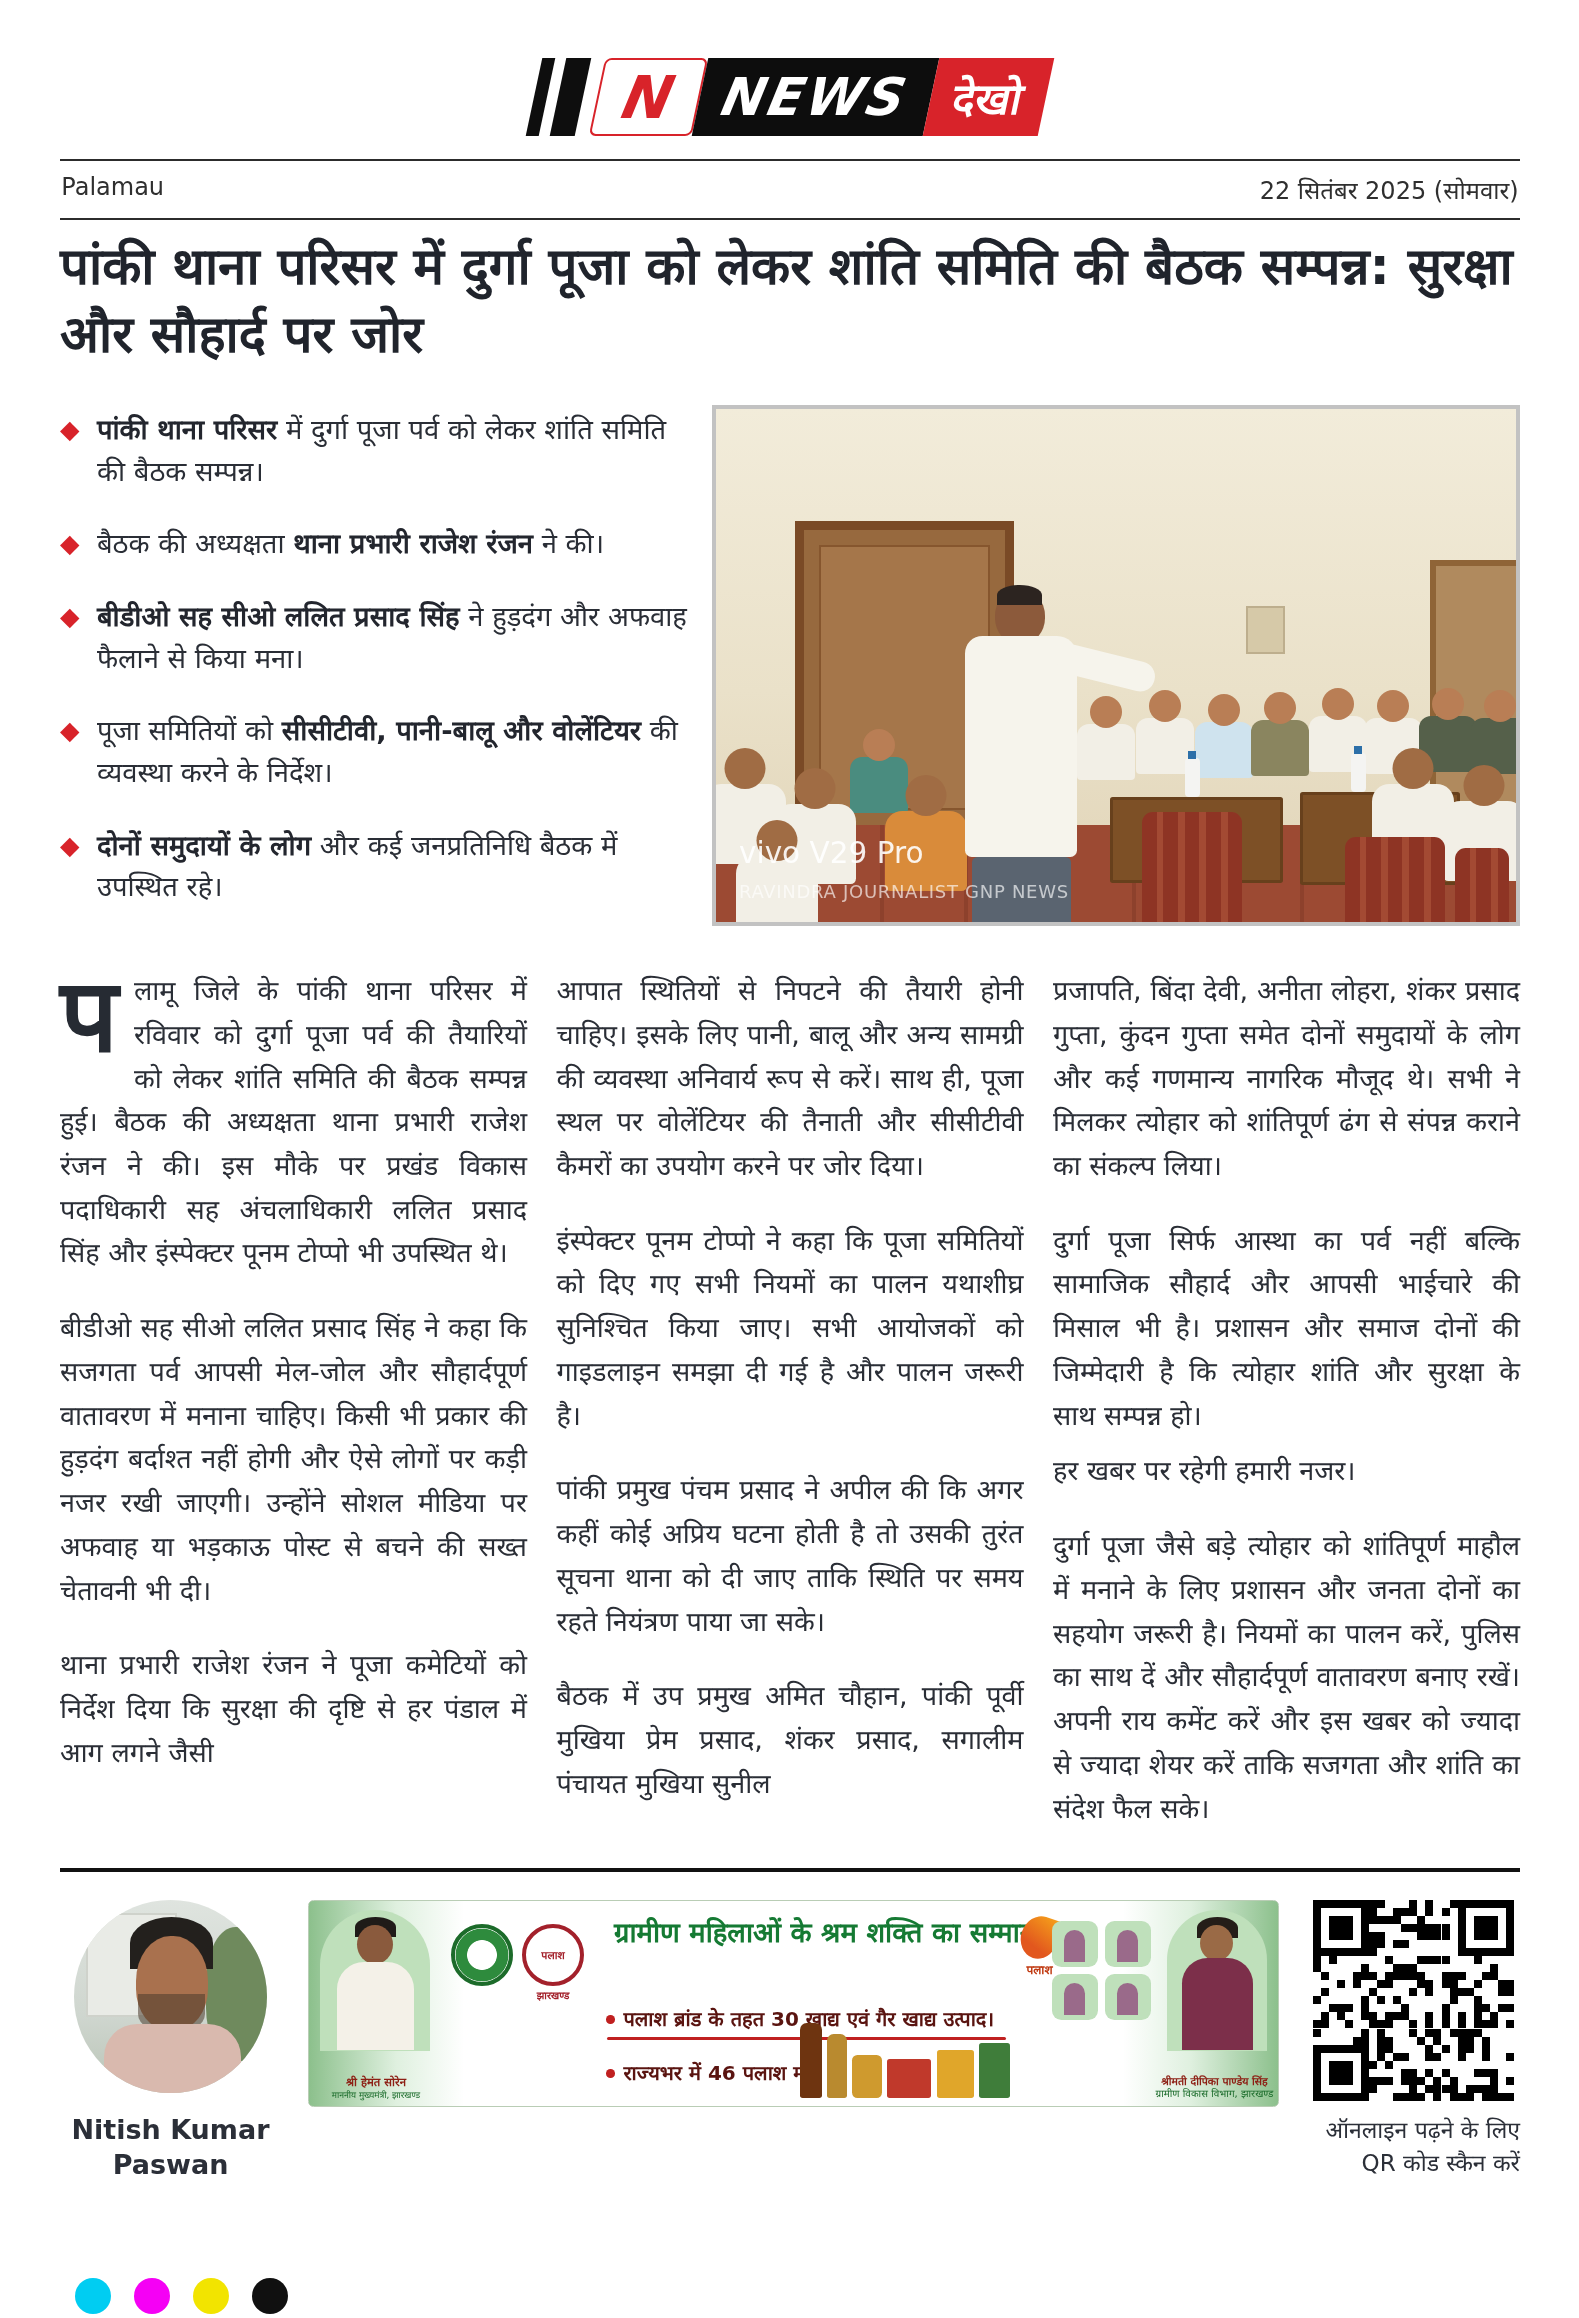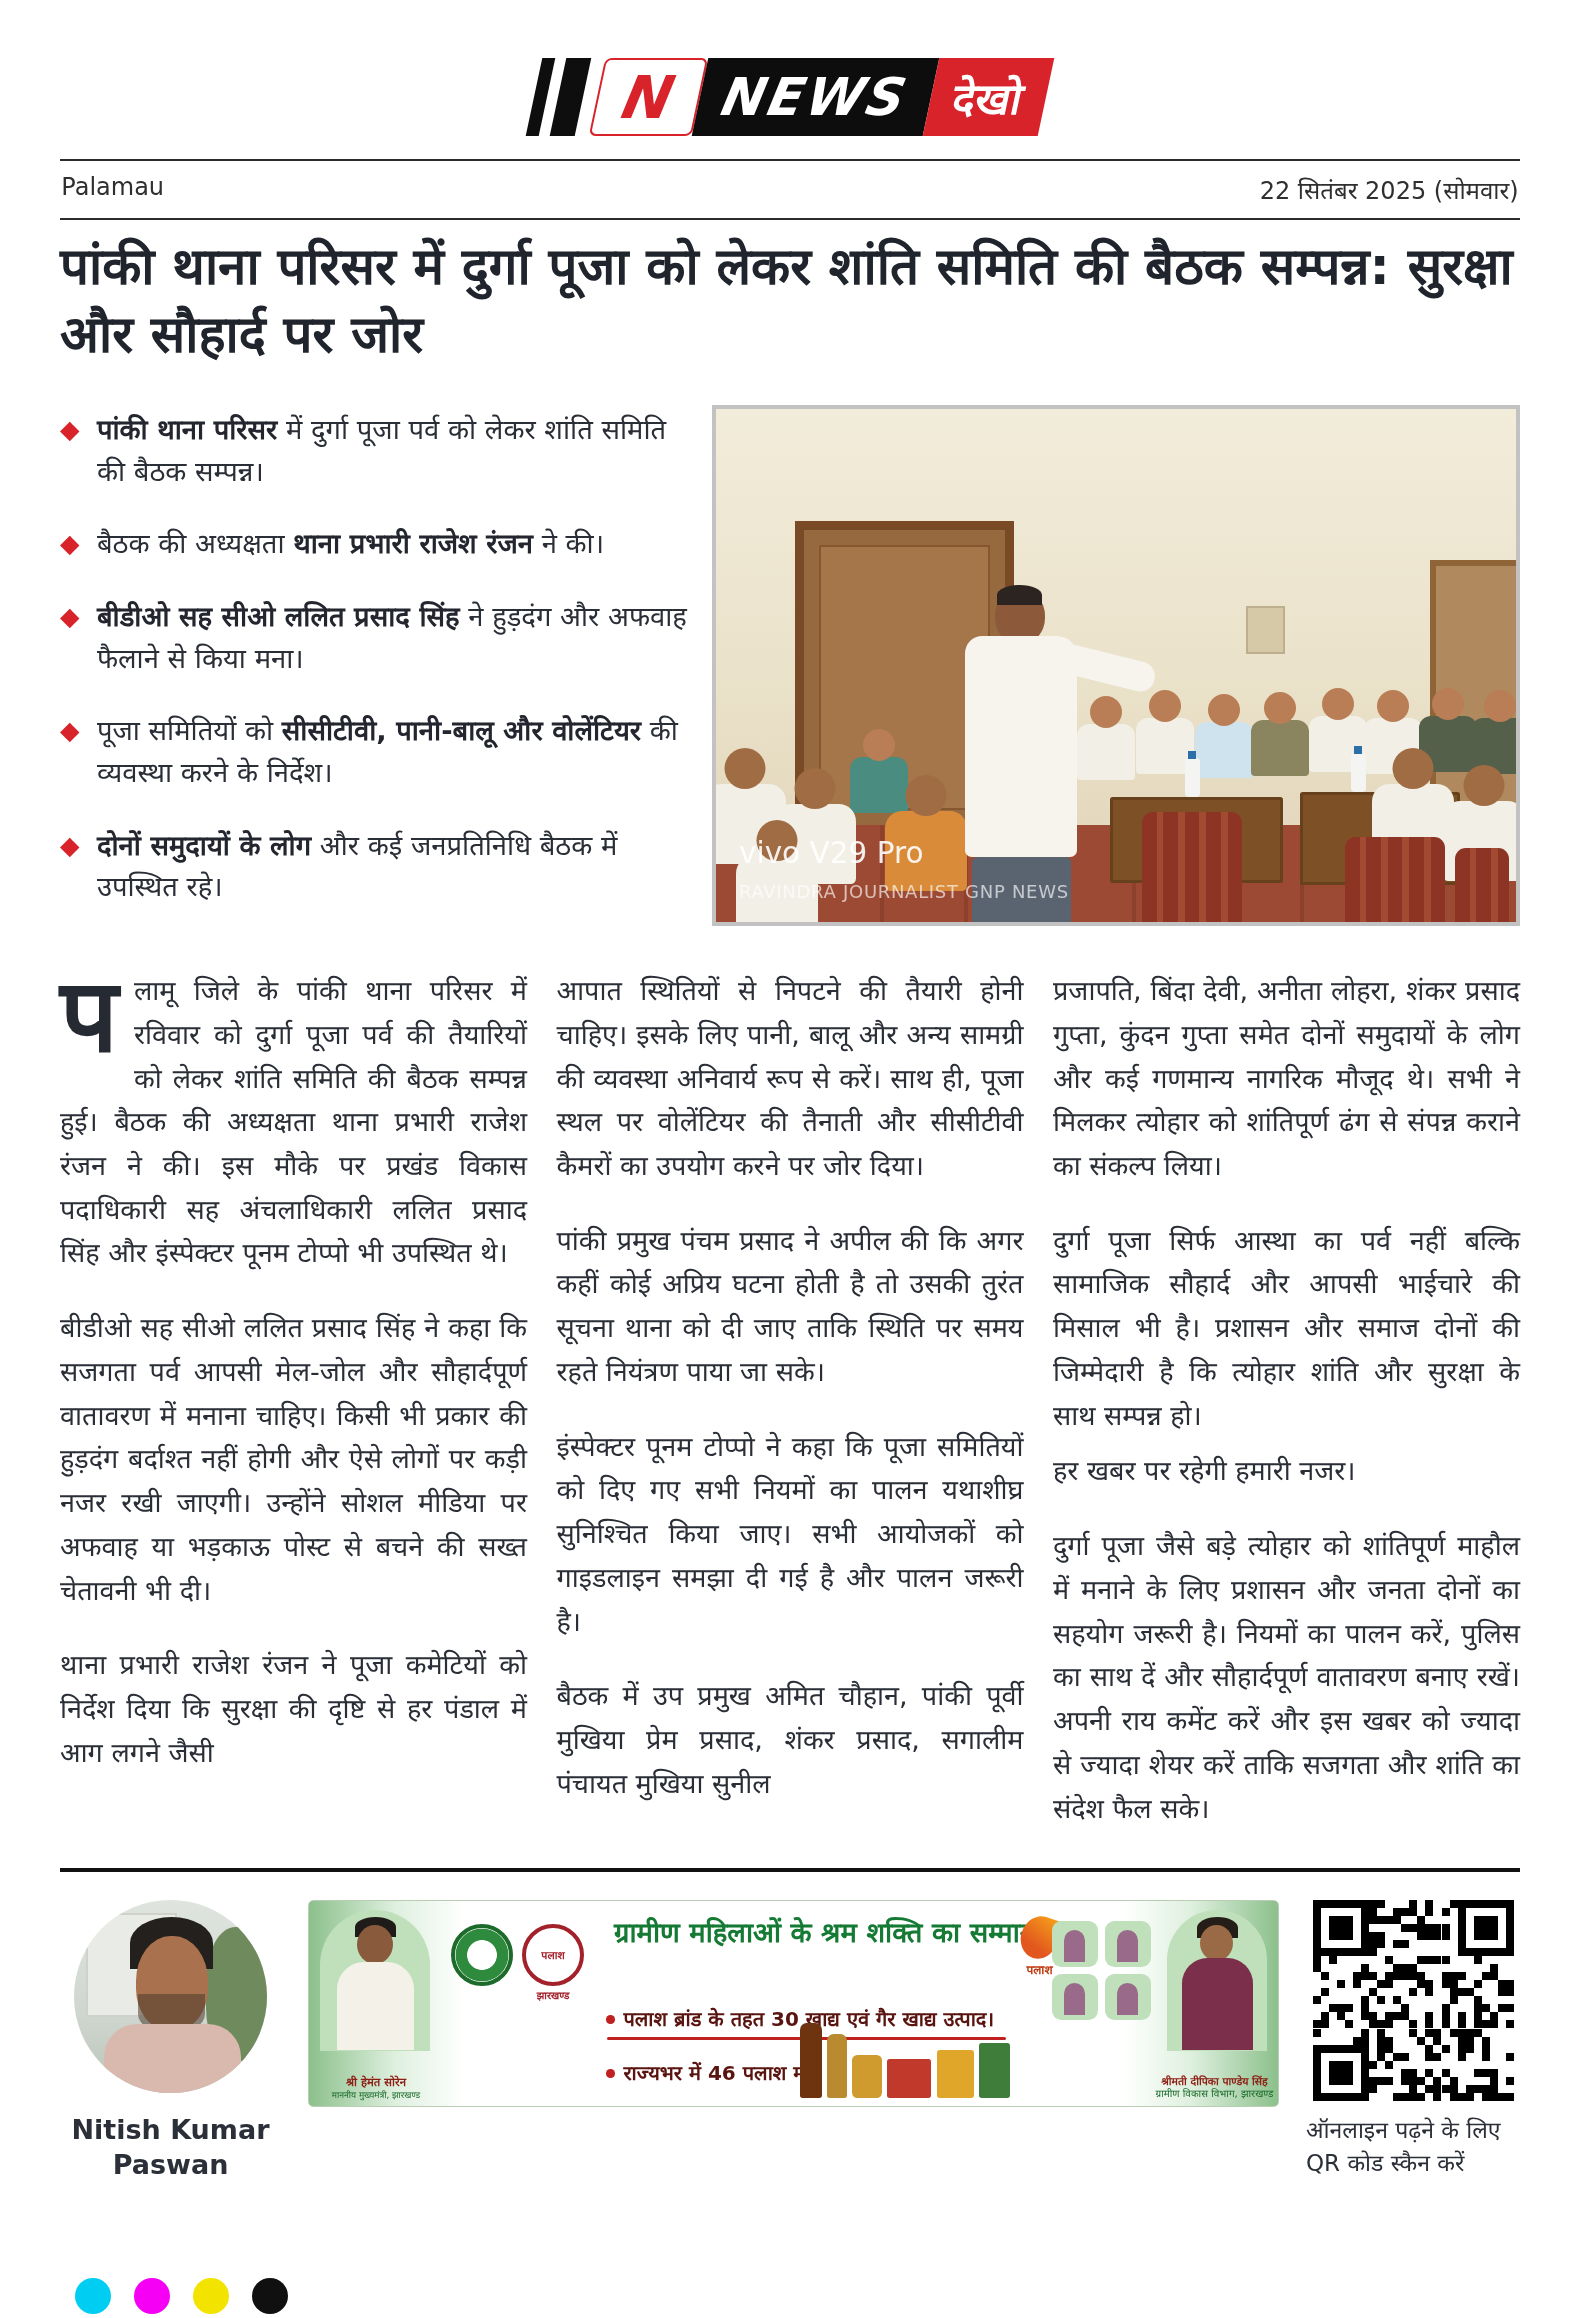--- a/index.html
+++ b/index.html
@@ -130,21 +130,21 @@
   .pg::after{content:"";position:absolute;left:12px;top:9.4px;width:21.4px;height:32px;border-radius:10.7px 10.7px 0 0;background:#9a6a8a;}
   .min-panel{position:absolute;right:10.7px;top:9.4px;width:100px;height:141px;border-radius:50px 50px 0 0;
              background:#bfe0bb;overflow:hidden;}
   .min-head{position:absolute;left:33px;top:14.7px;width:33px;height:36px;border-radius:50%;background:#9a6a46;}
   .min-hair{position:absolute;left:29.5px;top:6.7px;width:41px;height:21.4px;border-radius:50% 50% 0 0;background:#241d18;}
   .min-body{position:absolute;left:14.7px;top:48px;width:71px;height:92px;border-radius:25.4px 25.4px 0 0;background:#7c2f4a;}
   .min-caption{position:absolute;right:0;width:127px;bottom:5.4px;text-align:center;line-height:1.25;}
   .min-caption .nm{font-size:10.7px;font-weight:700;color:#8d1f14;}
   .min-caption .tt{font-size:10px;color:#1a6b2a;}
 
-  .qr-block{width:214px;flex:none;text-align:left;}
+  .qr-block{width:214px;flex:none;text-align:right;}
   .qr{position:relative;width:201px;height:201px;margin:0 auto;background:#fff;}
   .qrc{position:absolute;width:8px;height:8px;background:#000;}
   .finder{position:absolute;width:56px;height:56px;border:8px solid #000;box-sizing:border-box;background:#fff;}
   .finder::after{content:"";position:absolute;left:8px;top:8px;width:24px;height:24px;background:#000;}
   .finder.tl{left:0;top:0;} .finder.tr{right:0;top:0;} .finder.bl{left:0;bottom:0;}
   .qr-caption{margin-top:13.4px;font-size:23px;color:#2b2f38;line-height:1.4;}
 
   .dots{position:absolute;left:75px;bottom:5.4px;display:flex;gap:23px;}
   .dot{width:36px;height:36px;border-radius:50%;}
   .dot.c{background:#00cdf2;} .dot.m{background:#f500f5;} .dot.y{background:#f2e400;} .dot.k{background:#101010;}
@@ -244,22 +244,22 @@
   </div>
 
   <div class="columns">
     <div class="colm">
       <p><span class="dropcap">प</span><span>लामू जिले के पांकी थाना परिसर में रविवार को दुर्गा पूजा पर्व की तैयारियों को लेकर शांति समिति की बैठक सम्पन्न हुई। बैठक की अध्यक्षता थाना प्रभारी राजेश रंजन ने की। इस मौके पर प्रखंड विकास पदाधिकारी सह अंचलाधिकारी ललित प्रसाद सिंह और इंस्पेक्टर पूनम टोप्पो भी उपस्थित थे।</span></p>
       <p>बीडीओ सह सीओ ललित प्रसाद सिंह ने कहा कि सजगता पर्व आपसी मेल-जोल और सौहार्दपूर्ण वातावरण में मनाना चाहिए। किसी भी प्रकार की हुड़दंग बर्दाश्त नहीं होगी और ऐसे लोगों पर कड़ी नजर रखी जाएगी। उन्होंने सोशल मीडिया पर अफवाह या भड़काऊ पोस्ट से बचने की सख्त चेतावनी भी दी।</p>
       <p>थाना प्रभारी राजेश रंजन ने पूजा कमेटियों को निर्देश दिया कि सुरक्षा की दृष्टि से हर पंडाल में आग लगने जैसी</p>
     </div>
     <div class="colm">
       <p>आपात स्थितियों से निपटने की तैयारी होनी चाहिए। इसके लिए पानी, बालू और अन्य सामग्री की व्यवस्था अनिवार्य रूप से करें। साथ ही, पूजा स्थल पर वोलेंटियर की तैनाती और सीसीटीवी कैमरों का उपयोग करने पर जोर दिया।</p>
+      <p>इंस्पेक्टर पूनम टोप्पो ने कहा कि पूजा समितियों को दिए गए सभी नियमों का पालन यथाशीघ्र सुनिश्चित किया जाए। सभी आयोजकों को गाइडलाइन समझा दी गई है और पालन जरूरी है।</p>
       <p>पांकी प्रमुख पंचम प्रसाद ने अपील की कि अगर कहीं कोई अप्रिय घटना होती है तो उसकी तुरंत सूचना थाना को दी जाए ताकि स्थिति पर समय रहते नियंत्रण पाया जा सके।</p>
-      <p>इंस्पेक्टर पूनम टोप्पो ने कहा कि पूजा समितियों को दिए गए सभी नियमों का पालन यथाशीघ्र सुनिश्चित किया जाए। सभी आयोजकों को गाइडलाइन समझा दी गई है और पालन जरूरी है।</p>
       <p>बैठक में उप प्रमुख अमित चौहान, पांकी पूर्वी मुखिया प्रेम प्रसाद, शंकर प्रसाद, सगालीम पंचायत मुखिया सुनील</p>
     </div>
     <div class="colm">
       <p>प्रजापति, बिंदा देवी, अनीता लोहरा, शंकर प्रसाद गुप्ता, कुंदन गुप्ता समेत दोनों समुदायों के लोग और कई गणमान्य नागरिक मौजूद थे। सभी ने मिलकर त्योहार को शांतिपूर्ण ढंग से संपन्न कराने का संकल्प लिया।</p>
       <p style="margin-bottom:12px">दुर्गा पूजा सिर्फ आस्था का पर्व नहीं बल्कि सामाजिक सौहार्द और आपसी भाईचारे की मिसाल भी है। प्रशासन और समाज दोनों की जिम्मेदारी है कि त्योहार शांति और सुरक्षा के साथ सम्पन्न हो।</p>
       <p>हर खबर पर रहेगी हमारी नजर।</p>
       <p>दुर्गा पूजा जैसे बड़े त्योहार को शांतिपूर्ण माहौल में मनाने के लिए प्रशासन और जनता दोनों का सहयोग जरूरी है। नियमों का पालन करें, पुलिस का साथ दें और सौहार्दपूर्ण वातावरण बनाए रखें। अपनी राय कमेंट करें और इस खबर को ज्यादा से ज्यादा शेयर करें ताकि सजगता और शांति का संदेश फैल सके।</p>
     </div>
   </div>
 

